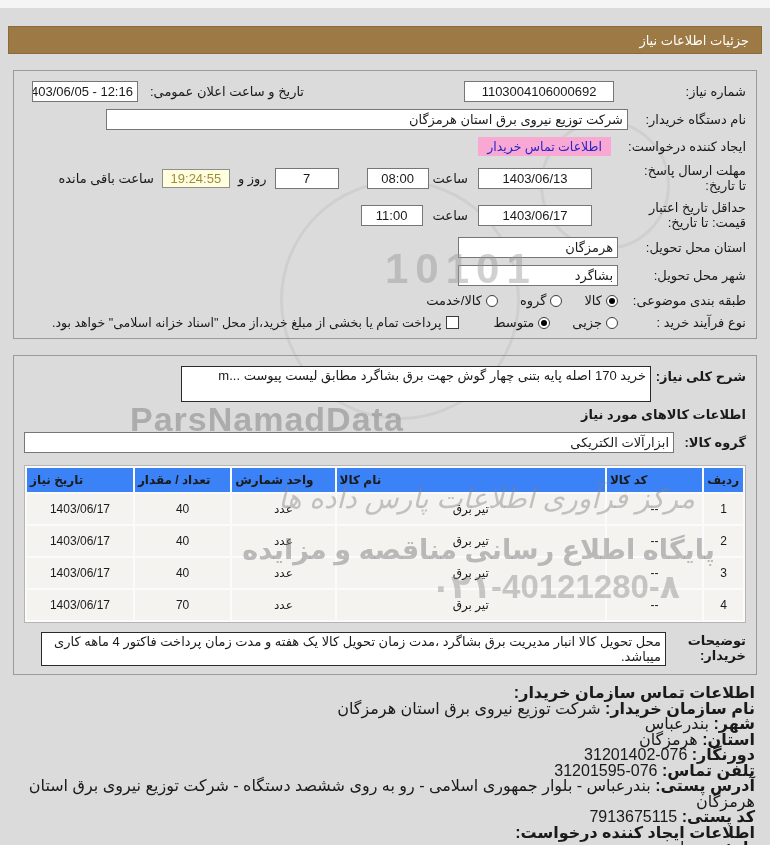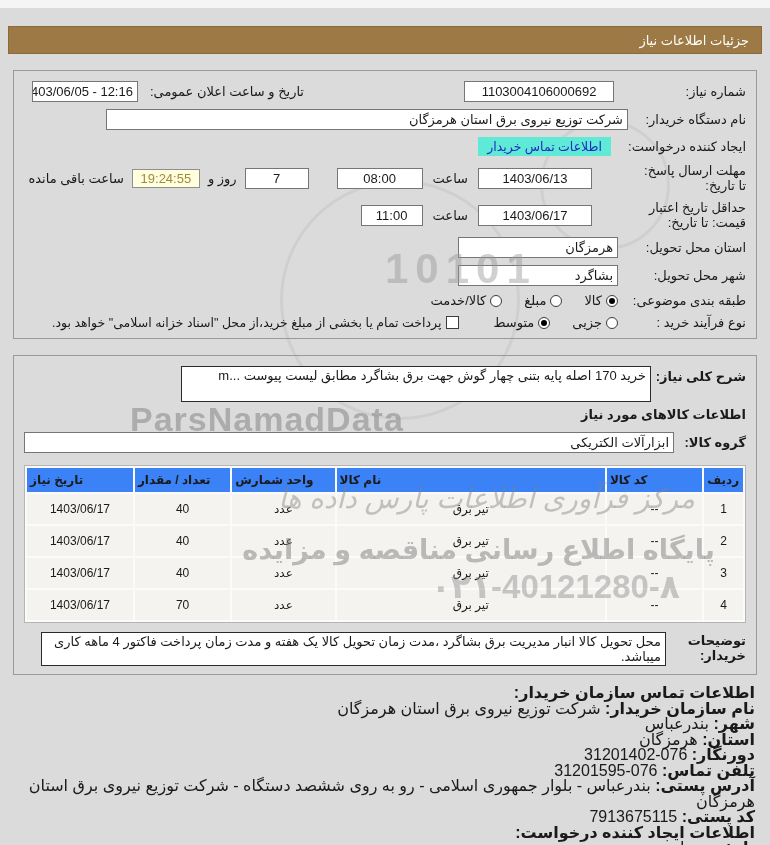--- a/index.html
+++ b/index.html
@@ -26,21 +26,21 @@
   .lbl.b { font-weight: bold; }
   .box {
     background: #ffffff; border: 1px solid #767676;
     min-height: 19px; line-height: 17px; padding: 1px 4px;
     overflow: hidden; white-space: nowrap;
   }
   .box.dark { border-color: #2b2b2b; white-space: normal; line-height: 15px; }
   .center { text-align: center; }
   .ltr { direction: ltr; unicode-bidi: isolate; display: inline-block; }
   .chip {
-    background: #5eead4; color: #2626c9; padding: 2px 9px;
+    background: #f9a8d4; color: #2626c9; padding: 2px 9px;
     font-size: 12.5px; cursor: pointer; white-space: nowrap;
   }
   .timer { background: #ffffdf; color: #a08a3c; border: 1px solid #8f8f8f;
     width: 68px; text-align: center; min-height: 19px; line-height: 17px; }
   .radio { width: 12px; height: 12px; border: 1px solid #3c3c3c; border-radius: 50%;
     background: #fff; display: inline-block; position: relative; flex-shrink: 0; margin-left: 4px;}
   .radio.sel::after { content: ""; position: absolute; inset: 2px; background: #000; border-radius: 50%; }
   .chk { width: 13px; height: 13px; border: 1px solid #3c3c3c; background: #fff;
     display: inline-block; flex-shrink: 0; margin-left: 5px; }
   .opt { display: flex; align-items: center; margin-left: 22px; }
@@ -103,21 +103,21 @@
 
   <div class="row">
     <span class="lbl" style="width:128px;">ایجاد کننده درخواست:</span>
     <span class="chip" style="margin-right:7px;">اطلاعات تماس خریدار</span>
   </div>
 
   <div class="row">
     <span class="lbl" style="width:108px;">مهلت ارسال پاسخ: تا تاریخ:</span>
     <span class="box center" style="width:114px;margin-right:46px;"><span class="ltr">1403/06/13</span></span>
     <span class="lbl" style="margin-right:10px;">ساعت</span>
-    <span class="box center" style="width:86px;margin-right:10px;"><span class="ltr">08:00</span></span>
+    <span class="box center" style="width:62px;margin-right:4px;"><span class="ltr">08:00</span></span>
     <span class="box center" style="width:64px;margin-right:28px;"><span class="ltr">7</span></span>
     <span class="lbl" style="margin-right:8px;">روز و</span>
     <span class="timer" style="margin-right:8px;"><span class="ltr">19:24:55</span></span>
     <span class="lbl" style="margin-right:8px;">ساعت باقی مانده</span>
   </div>
 
   <div class="row">
     <span class="lbl" style="width:118px;">حداقل تاریخ اعتبار قیمت: تا تاریخ:</span>
     <span class="box center" style="width:114px;margin-right:36px;"><span class="ltr">1403/06/17</span></span>
     <span class="lbl" style="margin-right:10px;">ساعت</span>
@@ -135,21 +135,21 @@
   </div>
 
   <div class="row">
     <span class="lbl" style="width:128px;">طبقه بندی موضوعی:</span>
     <span class="opt">
       <span class="radio sel"></span>
       <span>کالا</span>
     </span>
     <span class="opt">
       <span class="radio"></span>
-      <span>مبلغ</span>
+      <span>گروه</span>
     </span>
     <span class="opt">
       <span class="radio"></span>
       <span>کالا/خدمت</span>
     </span>
   </div>
 
   <div class="row">
     <span class="lbl" style="width:128px;">نوع فرآیند خرید :</span>
     <span class="opt">

